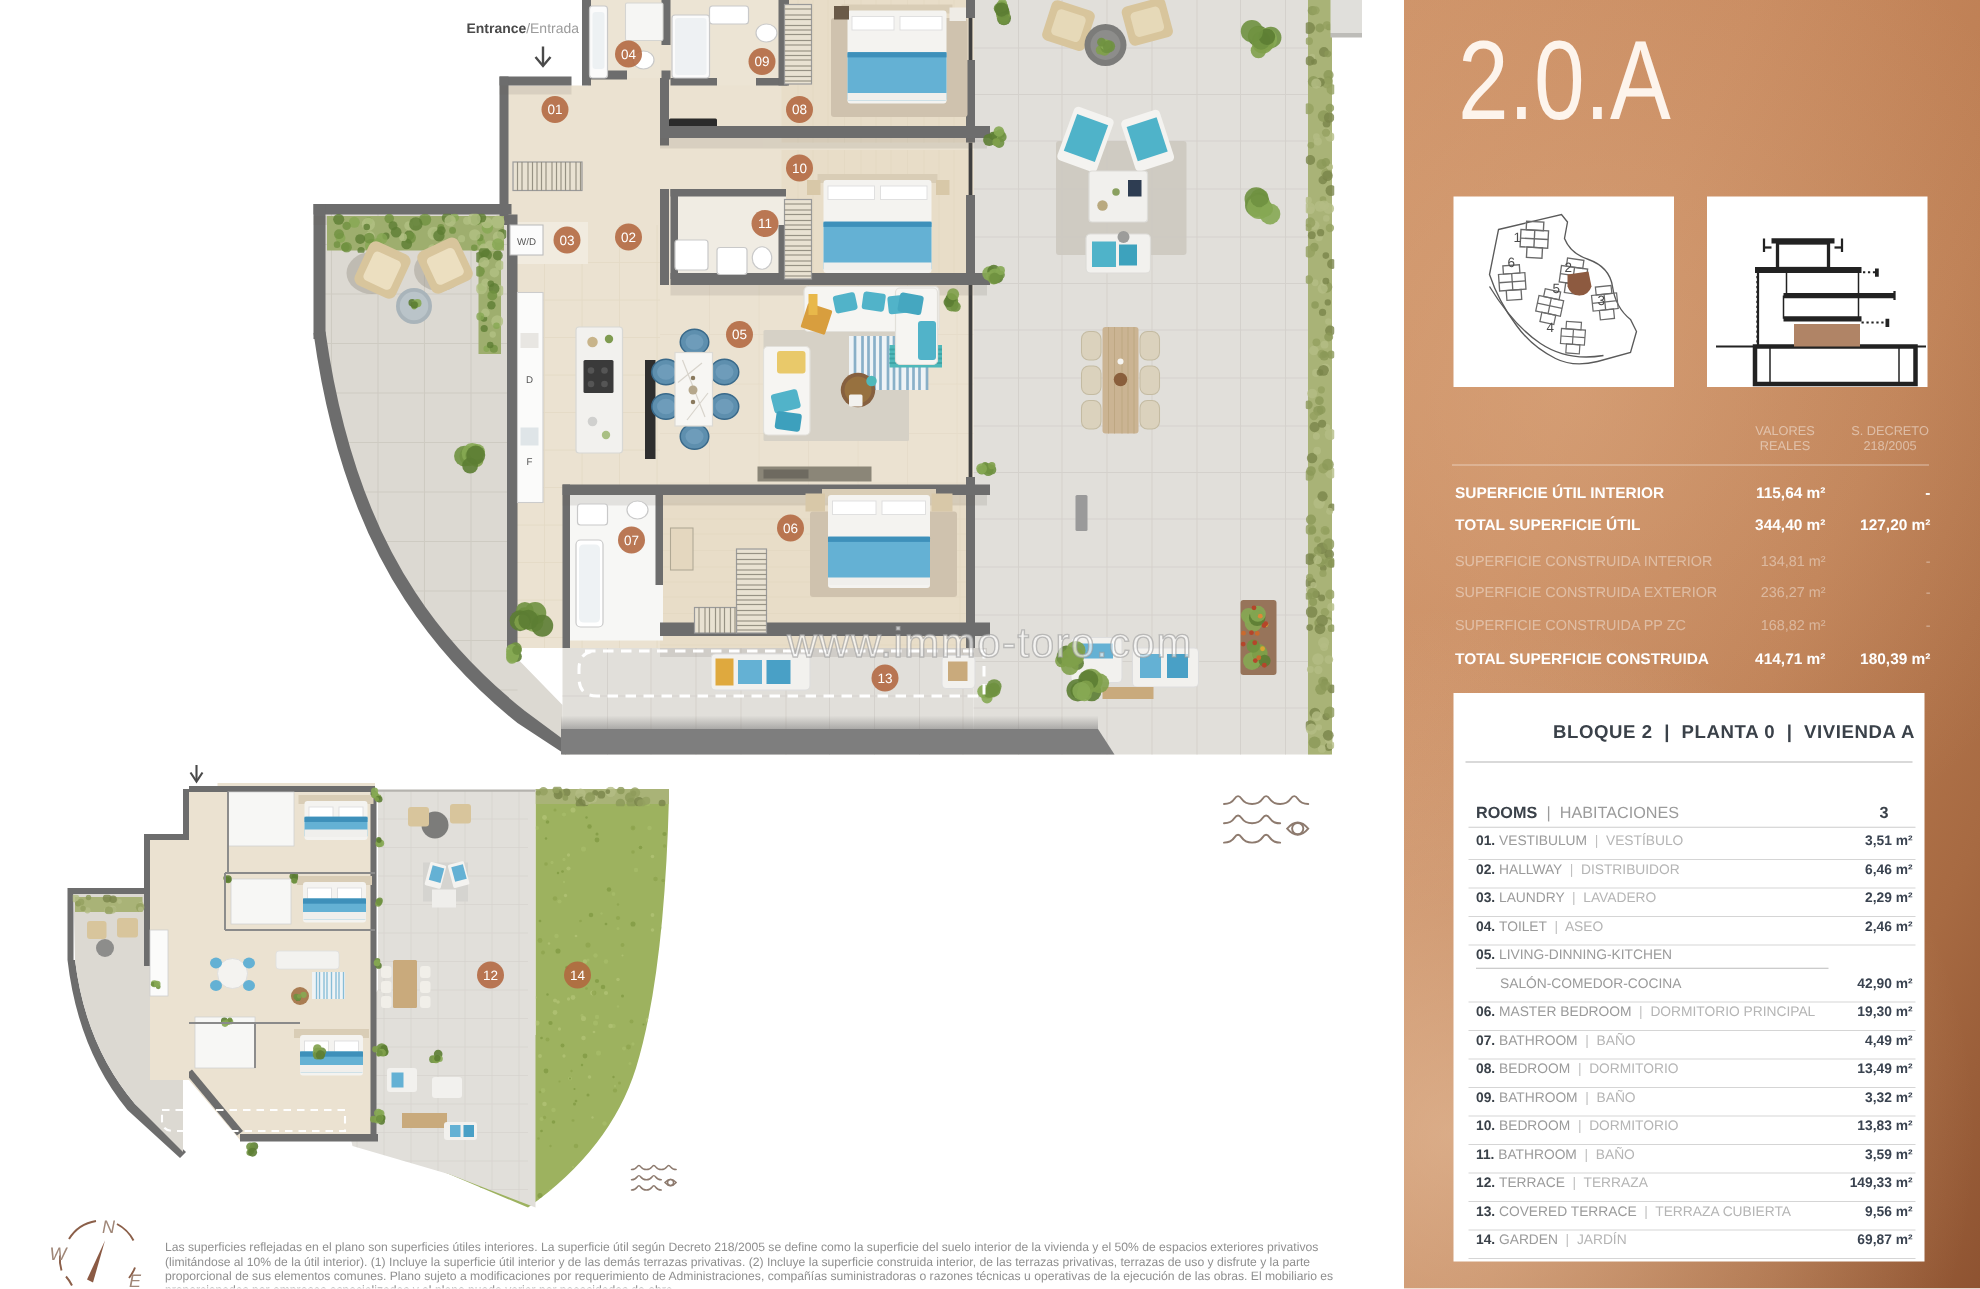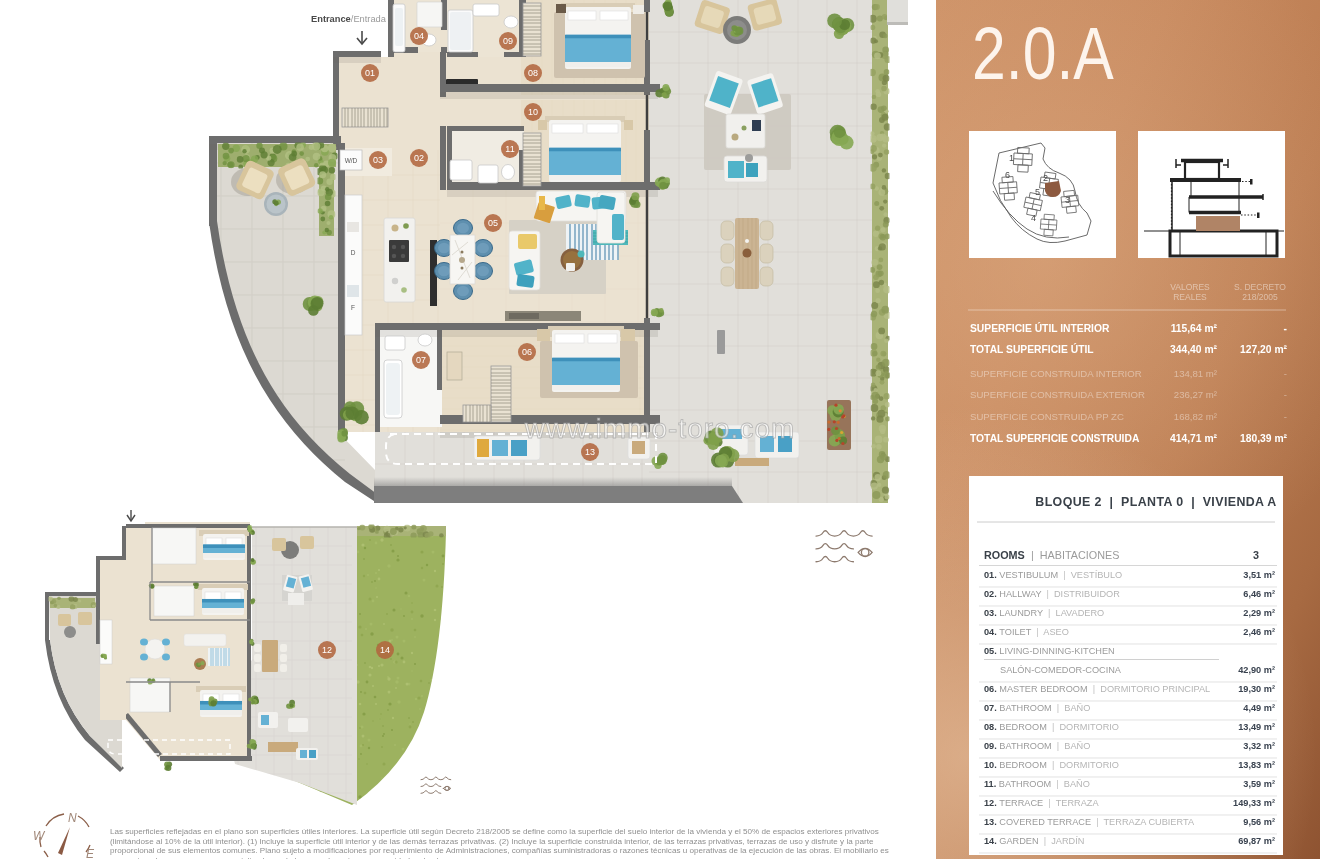--- a/index.html
+++ b/index.html
@@ -1820,21 +1820,21 @@
             <text x="281" y="150" text-anchor="end">168,82 m²</text>
             <text x="351" y="150" text-anchor="end">-</text>
           </g>
           <g font-size="10.3" opacity="1" font-weight="bold">
             <text x="34" y="172.4">TOTAL SUPERFICIE CONSTRUIDA</text>
             <text x="281" y="172.4" text-anchor="end">414,71 m²</text>
             <text x="351" y="172.4" text-anchor="end">180,39 m²</text>
           </g>
         </g>
       </svg>
-    <div class="wbox" style="left:33px;top:476px;width:314px;height:379px;">
+    <div class="wbox" style="left:33px;top:462px;width:314px;height:379px;">
       <svg width="314" height="379" viewBox="0 0 314 379">
           <g font-family="Liberation Sans">
             <text x="187" y="30" font-size="12.4" font-weight="bold" fill="#3a4149" text-anchor="middle" letter-spacing="0.4">BLOQUE 2&nbsp;&nbsp;|&nbsp;&nbsp;PLANTA 0&nbsp;&nbsp;|&nbsp;&nbsp;VIVIENDA A</text>
             <line x1="8" y1="46" x2="306" y2="46" stroke="#cccccc" stroke-width="1"></line>
             <text x="15" y="83" font-size="10.8" font-weight="bold" fill="#3a4149">ROOMS</text>
             <text x="59" y="83" font-size="10.8" fill="#9b9b9b">&nbsp;|&nbsp; HABITACIONES</text>
             <text x="287" y="83" font-size="10.8" font-weight="bold" fill="#3a4149" text-anchor="middle">3</text>
             <line x1="10" y1="89.5" x2="308" y2="89.5" stroke="#cccccc" stroke-width="0.8"></line>
             <g font-size="9.2">
               <text x="15" y="101.5"><tspan font-weight="bold" fill="#3a4149">01. </tspan><tspan fill="#9b9b9b">VESTIBULUM</tspan><tspan fill="#c0c0c0"> &nbsp;|&nbsp; </tspan><tspan fill="#b5b5b5">VESTÍBULO</tspan></text>

